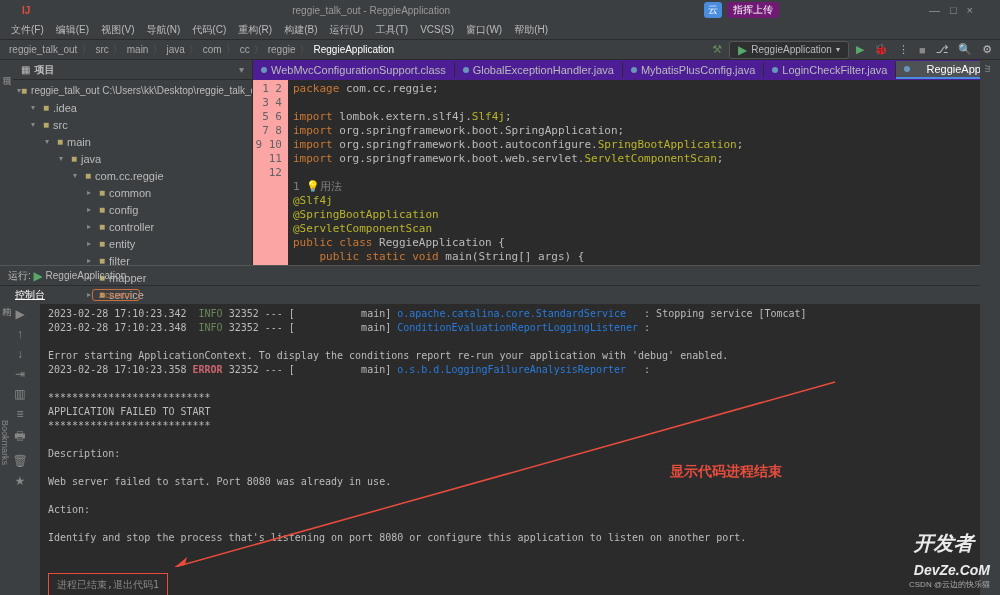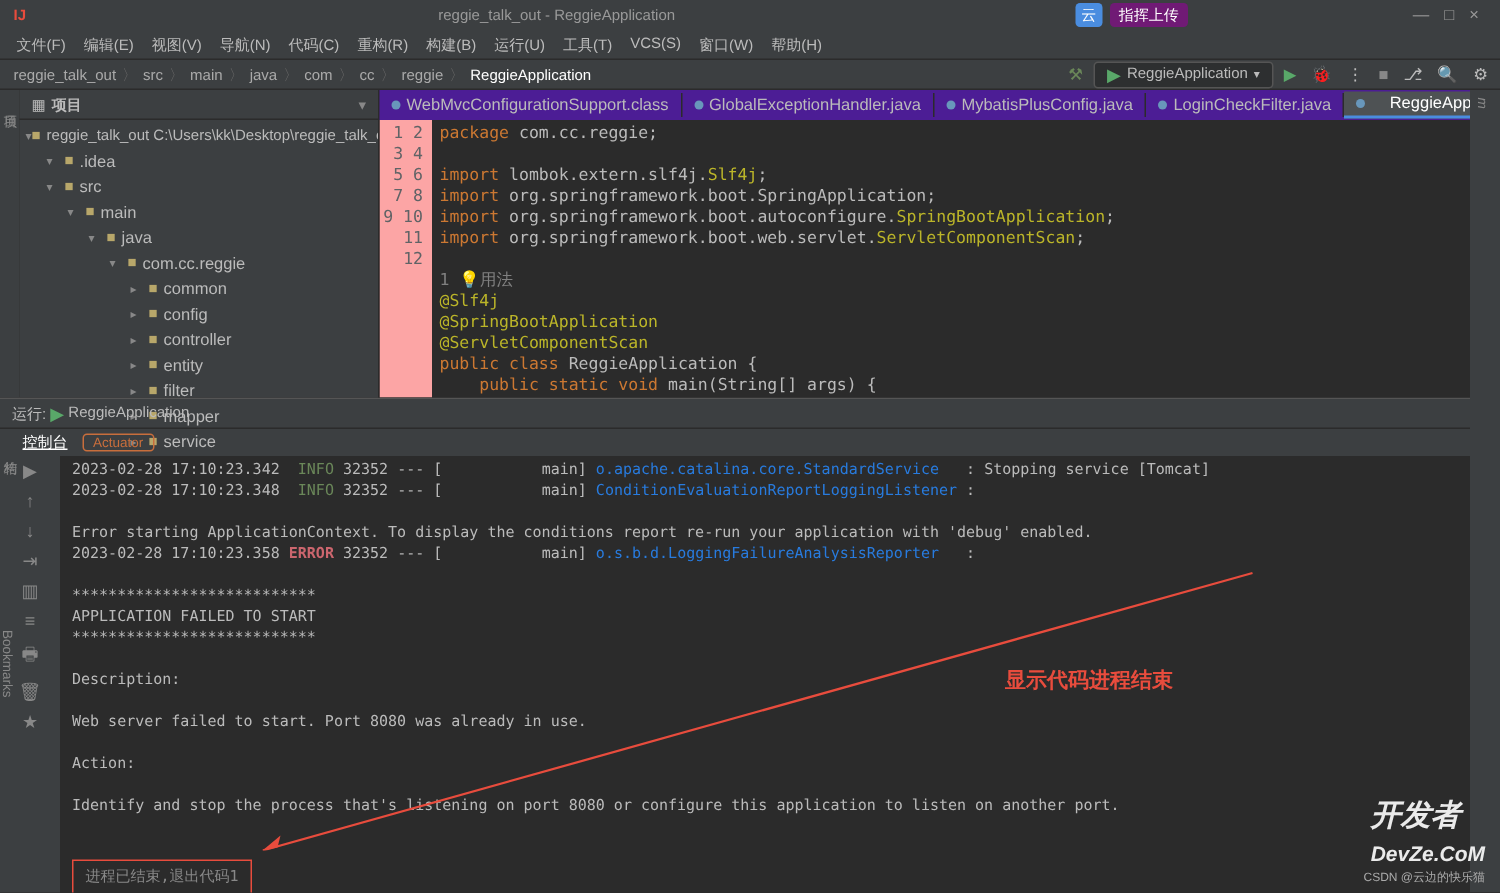--- a/index.html
+++ b/index.html
@@ -1,17 +1,17 @@
 <!DOCTYPE html>
 <html><head>
 <meta charset="utf-8">
 <style>
 * { margin: 0; padding: 0; box-sizing: border-box; }
 body { width: 1000px; height: 595px; background: #2b2b2b; font-family: "Microsoft YaHei", sans-serif; font-size: 11px; color: #bbb; overflow: hidden; position: relative; }
-.titlebar { height: 20px; background: #3c3f41; display: flex; align-items: center; padding: 0 9px; color: #999; font-size: 10px; }
+.titlebar { height: 20px; background: #3c3f41; display: flex; align-items: center; padding: 0 22px; color: #999; font-size: 10px; }
 .titlebar .center { flex: 1; text-align: center; }
 .titlebar .wc { display: flex; gap: 10px; padding-right: 5px; }
 .titlebar .wc span { font-size: 11px; cursor: pointer; }
 .badge { background: #701a75; color: #fff; padding: 1px 6px; border-radius: 3px; margin-left: 5px; font-size: 10px; }
 .menubar { height: 20px; background: #3c3f41; display: flex; align-items: center; padding: 0 5px; font-size: 10px; border-bottom: 1px solid #2b2b2b; }
 .menubar span { padding: 0 6px; cursor: pointer; }
 .breadcrumb { height: 20px; background: #3c3f41; display: flex; align-items: center; padding: 0 5px; font-size: 10px; border-bottom: 1px solid #2b2b2b; }
 .crumb { padding: 0 4px; color: #aaa; }
 .crumb.active { color: #fff; }
 .sep { color: #666; }
@@ -34,21 +34,21 @@
 .tab { padding: 2px 8px; border-right: 1px solid #2b2b2b; display: flex; align-items: center; gap: 4px; cursor: pointer; white-space: nowrap; }
 .tab.active { background: #4e5254; color: #fff; border-bottom: 2px solid #4a8de0; gap: 16px; }
 .tab .dot { width: 6px; height: 6px; border-radius: 50%; background: #6897bb; }
 .code { flex: 1; display: flex; font-family: Consolas, monospace; font-size: 11px; overflow: hidden; }
 .gutter { width: 35px; background: #fca5a5; color: #606366; text-align: right; padding: 2px 6px 2px 0; line-height: 14px; }
 .code-content { flex: 1; padding: 2px 5px; line-height: 14px; white-space: pre; }
 .kw { color: #cc7832; }
 .ann { color: #bbb529; }
 .run-panel { border-top: 1px solid #555; background: #2b2b2b; }
 .run-header { height: 20px; background: #3c3f41; display: flex; align-items: center; padding: 0 8px; font-size: 10px; border-bottom: 1px solid #2b2b2b; }
-.run-tabs { display: flex; align-items: center; padding: 0 5px; font-size: 10px; height: 18px; background: #3c3f41; }
+.run-tabs { display: flex; align-items: center; padding: 0 5px; font-size: 10px; height: 18px; background: #3c3f41; gap: 37px; }
 .run-tab { padding: 2px 10px; cursor: pointer; }
 .run-tab.active { color: #fff; text-decoration: underline; }
 .actuator { color: #c86e3c; border: 1px solid #c86e3c; padding: 0 6px; border-radius: 3px; font-size: 9px; }
 .run-body { display: flex; }
 .run-sidebar { width: 40px; background: #3c3f41; display: flex; flex-direction: column; align-items: center; padding-top: 3px; gap: 6px; }
 .run-sidebar span { font-size: 12px; color: #888; cursor: pointer; }
 .console { flex: 1; padding: 3px 8px; font-family: Consolas, monospace; font-size: 10px; line-height: 14px; white-space: pre; color: #bbb; overflow: hidden; }
 .info { color: #6a8759; }
 .error { color: #cc666e; font-weight: bold; }
 .link { color: #287bde; }
@@ -292,21 +292,21 @@
 </div>
 
 <div class="sidebar-right">
   <div class="vtxt">m</div>
 </div>
 
 <svg class="arrow-red">
   <line x1="0" y1="195" x2="660" y2="10" stroke="#e84c3d" stroke-width="1.5"></line>
   <polygon points="0,195 12,185 10,193" fill="#e84c3d"></polygon>
 </svg>
-<div class="annotation" style="left:670px;top:445px">显示代码进程结束</div>
+<div class="annotation" style="left:670px;top:463px">显示代码进程结束</div>
 
 <div class="left-edge" style="top:300px">结构</div>
 <div class="left-edge" style="top:420px">Bookmarks</div>
 
 <div class="watermark">
   <span>开发者</span><br>
   <span style="font-size:14px">DevZe.CoM</span>
 </div>
 <div class="watermark2">CSDN @云边的快乐猫</div>
 

